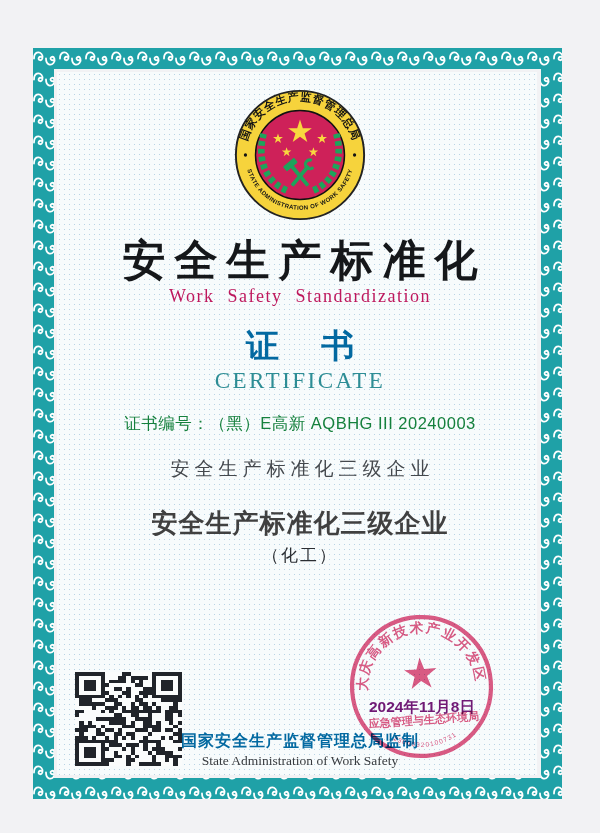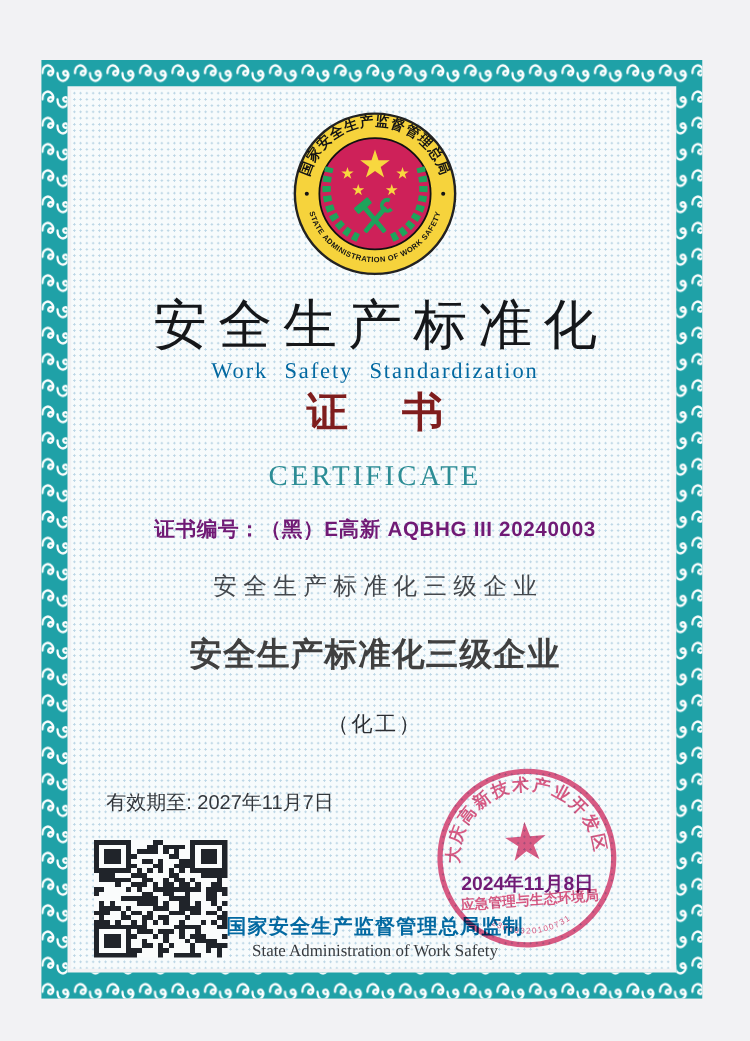--- a/index.html
+++ b/index.html
@@ -10,28 +10,28 @@
   }
   .frame{position:absolute;left:33px;top:48px;width:529px;height:751px;}
   .inner-panel{
     position:absolute;left:57px;top:72px;width:480px;height:703px;
     background-color:#f7fbfc;
     background-image:radial-gradient(circle, rgba(125,175,205,.5) .8px, transparent 1px);
     background-size:5px 5px;
   }
   .emblem{position:absolute;left:233px;top:88px;width:134px;height:134px;}
   .center-line{position:absolute;left:40px;right:40px;text-align:center;white-space:nowrap;}
-  .heading-zh{top:237px;font-family:"Liberation Serif","DejaVu Serif",serif;font-weight:400;font-size:43px;line-height:1.1;color:#15171a;letter-spacing:9px;padding-left:9px;}
-  .heading-en{top:286px;font-family:"Liberation Serif","DejaVu Serif",serif;font-size:18px;color:#0369a1;letter-spacing:1.5px;word-spacing:7px;}
-  .certword-zh{top:308px;font-family:Liberation Sans, sans-serif;font-weight:700;font-size:33px;color:#7f1d1d;letter-spacing:17px;padding-left:17px;}
+  .heading-zh{top:237px;font-family:"Liberation Serif","DejaVu Serif",serif;font-weight:700;font-size:43px;line-height:1.1;color:#15171a;letter-spacing:9px;padding-left:9px;}
+  .heading-en{top:286px;font-family:"Liberation Serif","DejaVu Serif",serif;font-size:18px;color:#be185d;letter-spacing:1.5px;word-spacing:7px;}
+  .certword-zh{top:324px;font-family:Liberation Serif, serif;font-weight:700;font-size:33px;color:#0369a1;letter-spacing:17px;padding-left:17px;}
   .certword-en{top:368px;font-family:"Liberation Serif","DejaVu Serif",serif;font-size:23px;color:#2d8d95;letter-spacing:2.5px;}
-  .cert-no{top:413px;font-weight:700;font-size:16.5px;color:#701a75;letter-spacing:.5px;}
+  .cert-no{top:413px;font-weight:400;font-size:16.5px;color:#15803d;letter-spacing:.5px;}
   .company{top:456px;font-family:"Liberation Serif","DejaVu Serif",serif;font-size:19px;color:#44484d;letter-spacing:5px;padding-left:5px;}
   .grade{top:506px;font-weight:700;font-size:26px;color:#404040;letter-spacing:1px;}
-  .industry{top:544px;font-size:17px;color:#2b2e33;letter-spacing:2px;margin-top:24px;}
+  .industry{top:544px;font-size:17px;color:#2b2e33;letter-spacing:2px;}
   .valid{position:absolute;left:85px;top:632px;font-size:16px;color:#33373c;}
   .issuer{position:absolute;right:83px;top:665px;font-weight:700;font-size:15.5px;color:#2d3035;white-space:nowrap;}
   .issue-date{position:absolute;left:352px;top:697px;width:140px;text-align:center;font-weight:700;font-size:15.5px;color:#701a75;}
   .footer-zh{top:731px;font-weight:700;font-size:16px;color:#0369a1;letter-spacing:1px;}
   .footer-en{top:753px;font-family:"Liberation Serif","DejaVu Serif",serif;font-size:13.5px;color:#383b3f;}
   .qr{position:absolute;left:75px;top:672px;width:107px;height:94px;}
   .qr svg{width:100%;height:100%;display:block;}
   .stamp{position:absolute;left:345px;top:610px;width:153px;height:153px;opacity:.82;mix-blend-mode:multiply;}
 </style>
 </head>
@@ -89,21 +89,20 @@
   </svg>
 
   <div class="center-line heading-zh">安全生产标准化</div>
   <div class="center-line heading-en">Work Safety Standardization</div>
   <div class="center-line certword-zh">证 书</div>
   <div class="center-line certword-en">CERTIFICATE</div>
   <div class="center-line cert-no">证书编号：（黑）E高新 AQBHG III 20240003</div>
   <div class="center-line company">安全生产标准化三级企业</div>
   <div class="center-line grade">安全生产标准化三级企业</div>
   <div class="center-line industry">（化工）</div>
-  <div class="valid">有效期至: 2027年11月7日</div>
   <div class="issue-date">2024年11月8日</div>
   <div class="center-line footer-zh">国家安全生产监督管理总局监制</div>
   <div class="center-line footer-en">State Administration of Work Safety</div>
 
   <div class="qr">
     <svg preserveAspectRatio="none" shape-rendering="crispEdges" aria-hidden="true" viewBox="0 0 25 25">
         <rect width="25" height="25" fill="#fafcfc"></rect>
         <g fill="#20242a">
           <rect x="0" y="0" width="1" height="1"></rect>
           <rect x="1" y="0" width="1" height="1"></rect>

